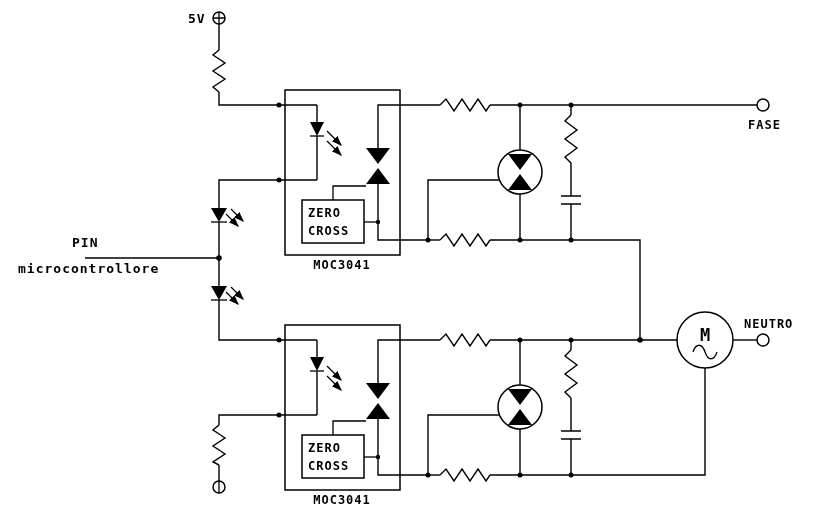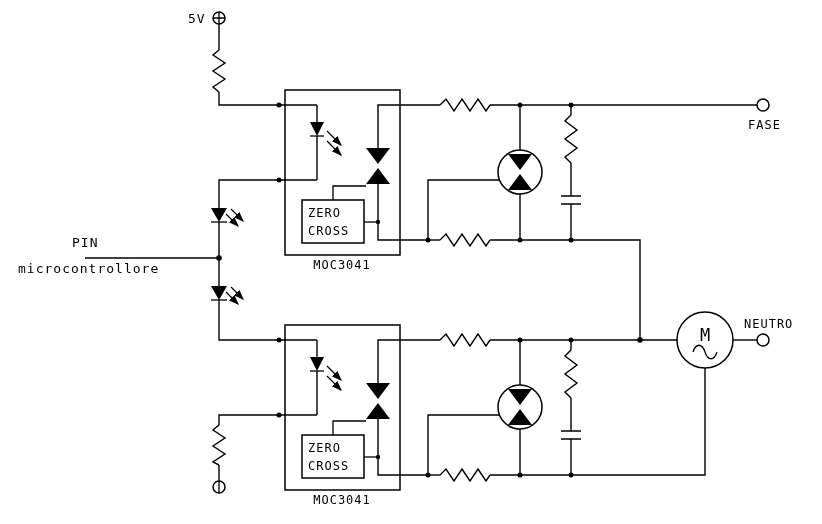--- a/index.html
+++ b/index.html
@@ -1,17 +1,17 @@
 <!DOCTYPE html>
 <html><head>
 <meta charset="utf-8">
 <style>
   html,body{margin:0;padding:0;background:#ffffff;}
   .page{position:relative;width:822px;height:524px;background:#ffffff;overflow:hidden;
-        font-family:"DejaVu Sans Mono","Liberation Mono",monospace;}
+        font-family:"DejaVu Sans Mono","Liberation Mono",monospace;font-weight:bold;}
   svg{display:block;}
   svg text{font-family:"DejaVu Sans Mono","Liberation Mono",monospace;fill:#000;}
   .lbl{font-size:13px;letter-spacing:1px;}
   .lbl-sm{font-size:12px;letter-spacing:1px;}
   .wire{stroke:#000;stroke-width:1.4;fill:none;}
   .thin{stroke:#000;stroke-width:1.3;fill:none;}
   .comp{stroke:#000;stroke-width:1.5;fill:none;}
   .fillb{fill:#000;stroke:none;}
   .boxw{fill:#ffffff;stroke:#000;stroke-width:1.5;}
 </style>

